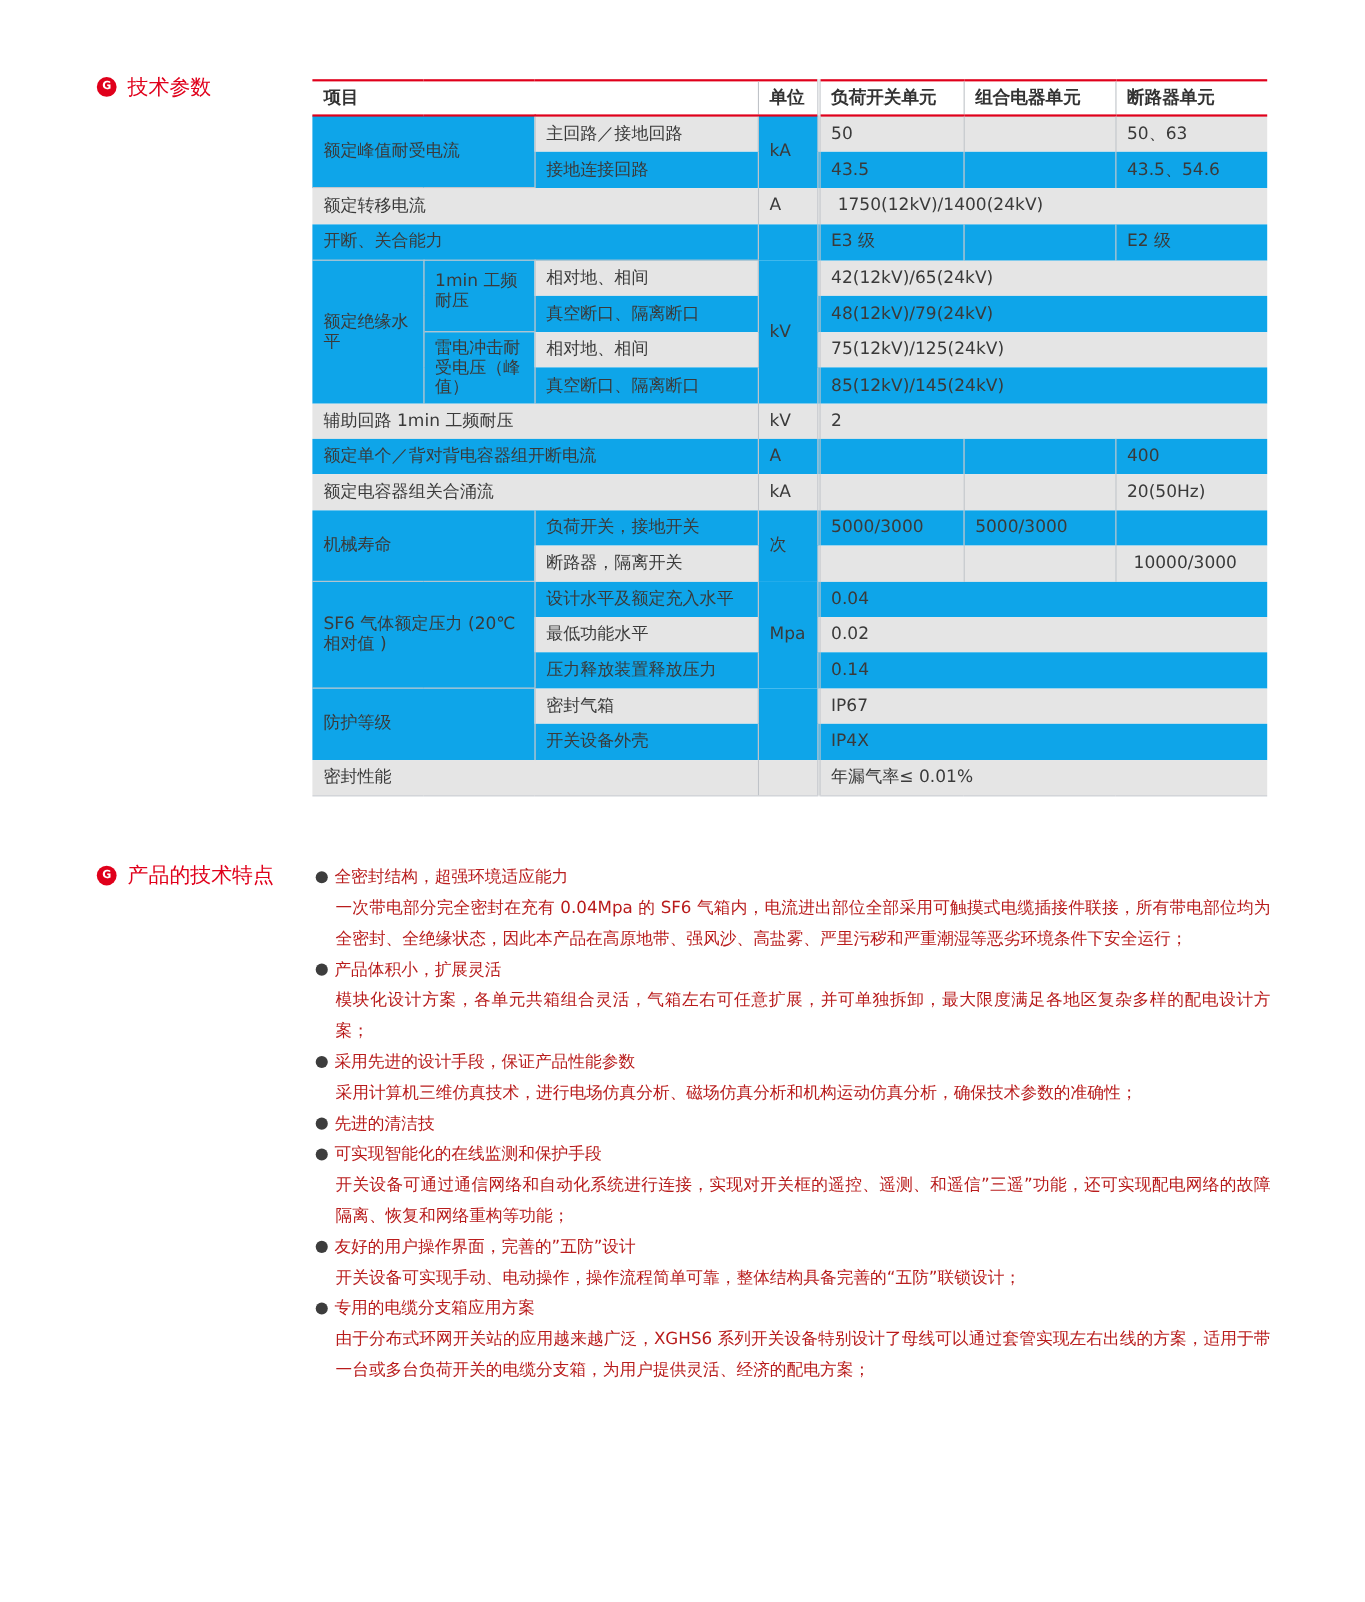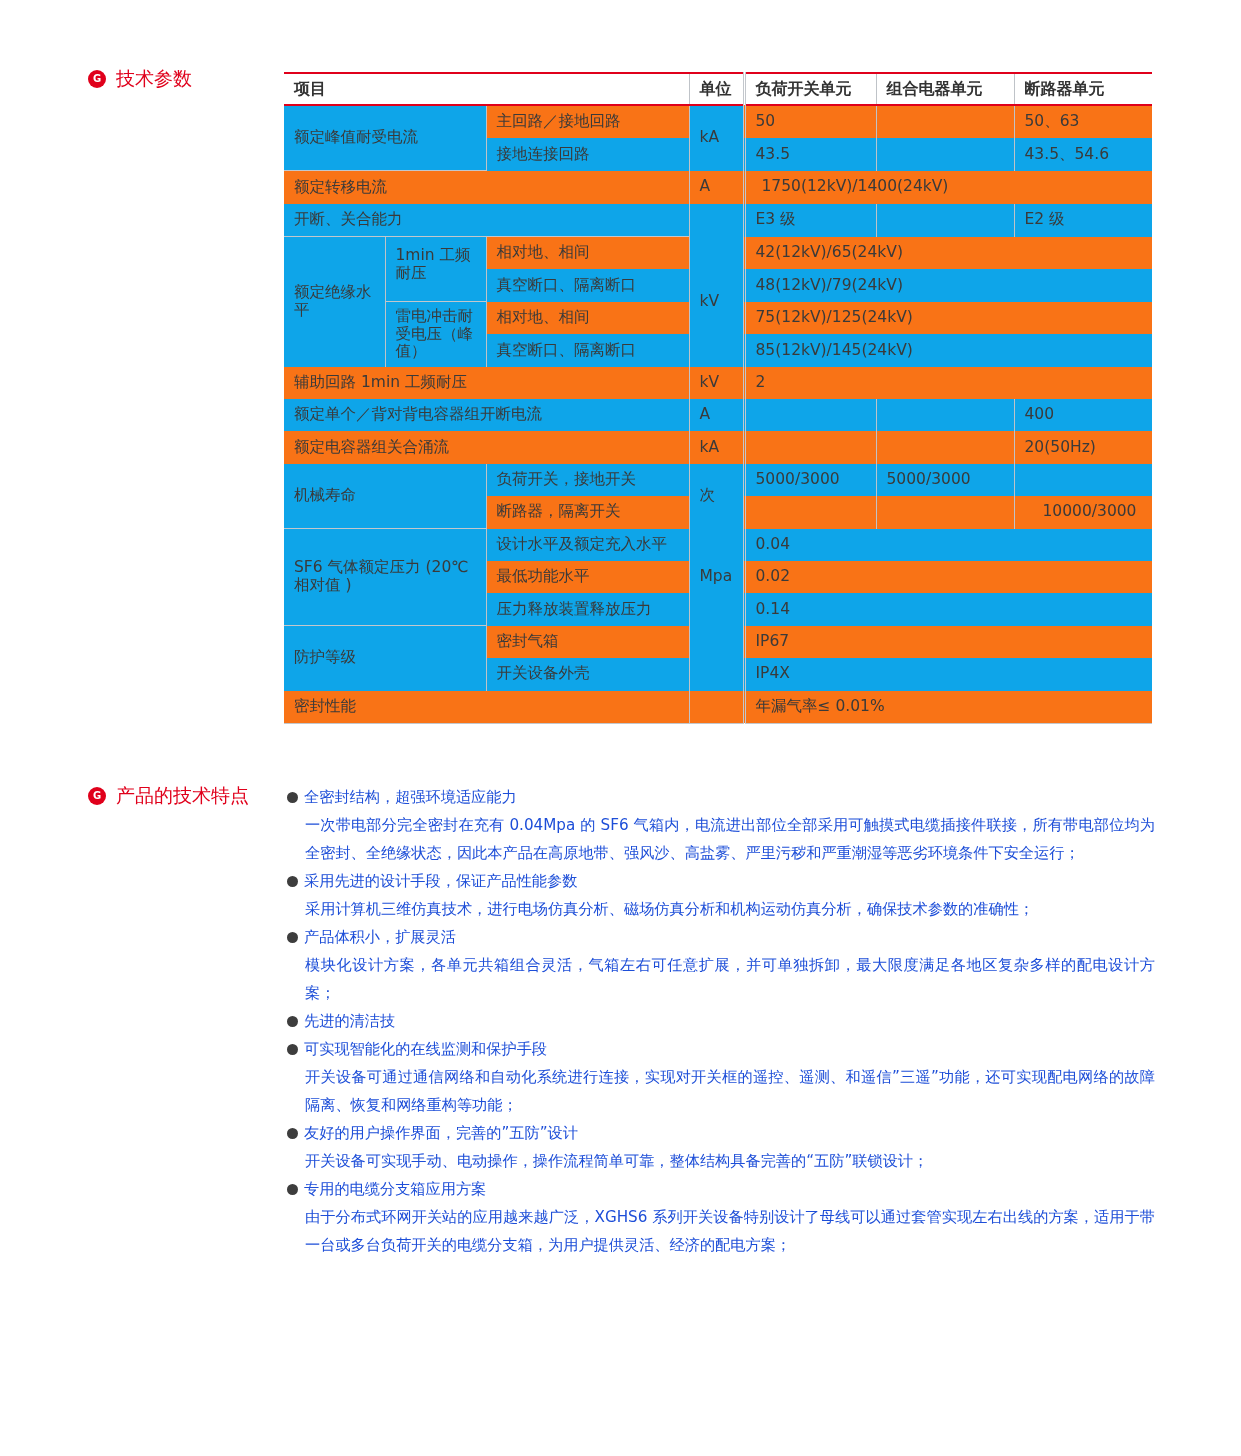--- a/index.html
+++ b/index.html
@@ -8,24 +8,24 @@
   .section-icon { width:18px; height:18px; border-radius:50%; background:#e0001b; display:inline-flex; align-items:center; justify-content:center; color:#fff; font-size:10px; font-weight:bold; line-height:1; }
   .sec1 { top:66px; }
   .sec2 { top:783px; }
 
   table.spec { position:absolute; left:284px; top:72px; width:868px; border-collapse:collapse; font-size:15.5px; color:#3a3a3a; table-layout:fixed; }
   table.spec th { font-weight:bold; text-align:left; padding:0 10px; height:30px; border-top:2px solid #e0001b; border-bottom:2px solid #e0001b; color:#333; font-size:16px; }
   table.spec td { padding:0 10px; height:32.4px; vertical-align:middle; line-height:1.15; }
   .vl { border-left:1px solid #bfc3c8; }
   .vdbl { border-left:3px double #c3c7cc; }
   .bb { border-bottom:1px solid #c3c7cc; }
-  .g { background:#f97316; }
+  .g { background:#e5e5e5; }
   .w { background:#0ea5e9; }
 
-  .features { position:absolute; left:287px; top:783px; width:868px; font-size:15.2px; color:#1d4ed8; }
+  .features { position:absolute; left:287px; top:783px; width:868px; font-size:15.2px; color:#b91c1c; }
   .feat-item { margin:0; }
   .feat-head { display:flex; align-items:center; height:28px; }
   .bullet { width:11px; height:11px; border-radius:50%; background:#3d3d3d; display:inline-block; margin-right:6px; flex:none; }
   .feat-body { padding-left:18px; line-height:28px; text-align:justify; }
 </style>
 </head>
 <body>
 
 <div class="section-title sec1">
   <span class="section-icon">G</span>
@@ -130,21 +130,21 @@
       <td class="w vl">负荷开关，接地开关</td>
       <td rowspan="2" class="w vl">次</td>
       <td class="w vdbl">5000/3000</td>
       <td class="w vl">5000/3000</td>
       <td class="w vl"></td>
     </tr>
     <tr>
       <td class="g vl">断路器，隔离开关</td>
       <td class="g vdbl"></td>
       <td class="g vl"></td>
-      <td class="g vl" style="padding-left:28px">10000/3000</td>
+      <td class="g vl" style="padding-left:16px">10000/3000</td>
     </tr>
 
     <tr>
       <td colspan="2" rowspan="3" class="w bb">SF6 气体额定压力 (20℃相对值 )</td>
       <td class="w vl">设计水平及额定充入水平</td>
       <td rowspan="3" class="w vl">Mpa</td>
       <td colspan="3" class="w vdbl">0.04</td>
     </tr>
     <tr>
       <td class="g vl">最低功能水平</td>
@@ -183,34 +183,34 @@
   <div class="feat-item">
     <div class="feat-head">
         <span class="bullet"></span>
         <span>全密封结构，超强环境适应能力</span>
       </div>
     <div class="feat-body">一次带电部分完全密封在充有 0.04Mpa 的 SF6 气箱内，电流进出部位全部采用可触摸式电缆插接件联接，所有带电部位均为全密封、全绝缘状态，因此本产品在高原地带、强风沙、高盐雾、严里污秽和严重潮湿等恶劣环境条件下安全运行；</div>
   </div>
   <div class="feat-item">
     <div class="feat-head">
         <span class="bullet"></span>
+        <span>产品体积小，扩展灵活</span>
+      </div>
+    <div class="feat-body">模块化设计方案，各单元共箱组合灵活，气箱左右可任意扩展，并可单独拆卸，最大限度满足各地区复杂多样的配电设计方案；</div>
+  </div>
+  <div class="feat-item">
+    <div class="feat-head">
+        <span class="bullet"></span>
         <span>采用先进的设计手段，保证产品性能参数</span>
       </div>
     <div class="feat-body">采用计算机三维仿真技术，进行电场仿真分析、磁场仿真分析和机构运动仿真分析，确保技术参数的准确性；</div>
   </div>
   <div class="feat-item">
     <div class="feat-head">
         <span class="bullet"></span>
-        <span>产品体积小，扩展灵活</span>
-      </div>
-    <div class="feat-body">模块化设计方案，各单元共箱组合灵活，气箱左右可任意扩展，并可单独拆卸，最大限度满足各地区复杂多样的配电设计方案；</div>
-  </div>
-  <div class="feat-item">
-    <div class="feat-head">
-        <span class="bullet"></span>
         <span>先进的清洁技</span>
       </div>
   </div>
   <div class="feat-item">
     <div class="feat-head">
         <span class="bullet"></span>
         <span>可实现智能化的在线监测和保护手段</span>
       </div>
     <div class="feat-body">开关设备可通过通信网络和自动化系统进行连接，实现对开关框的遥控、遥测、和遥信”三遥”功能，还可实现配电网络的故障隔离、恢复和网络重构等功能；</div>
   </div>

